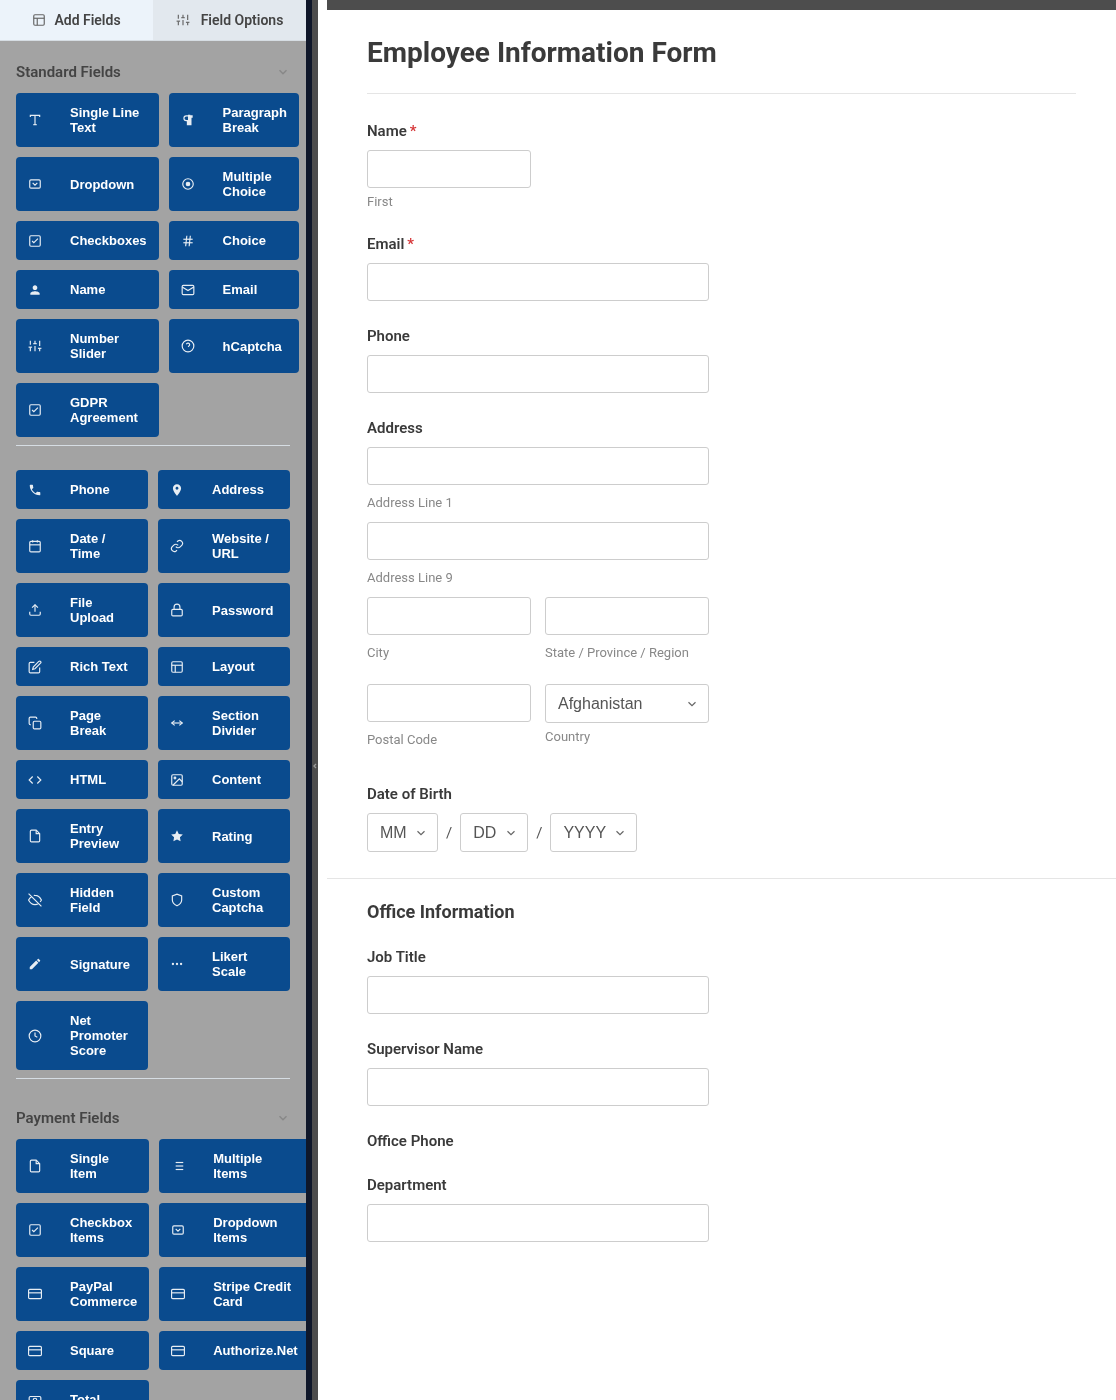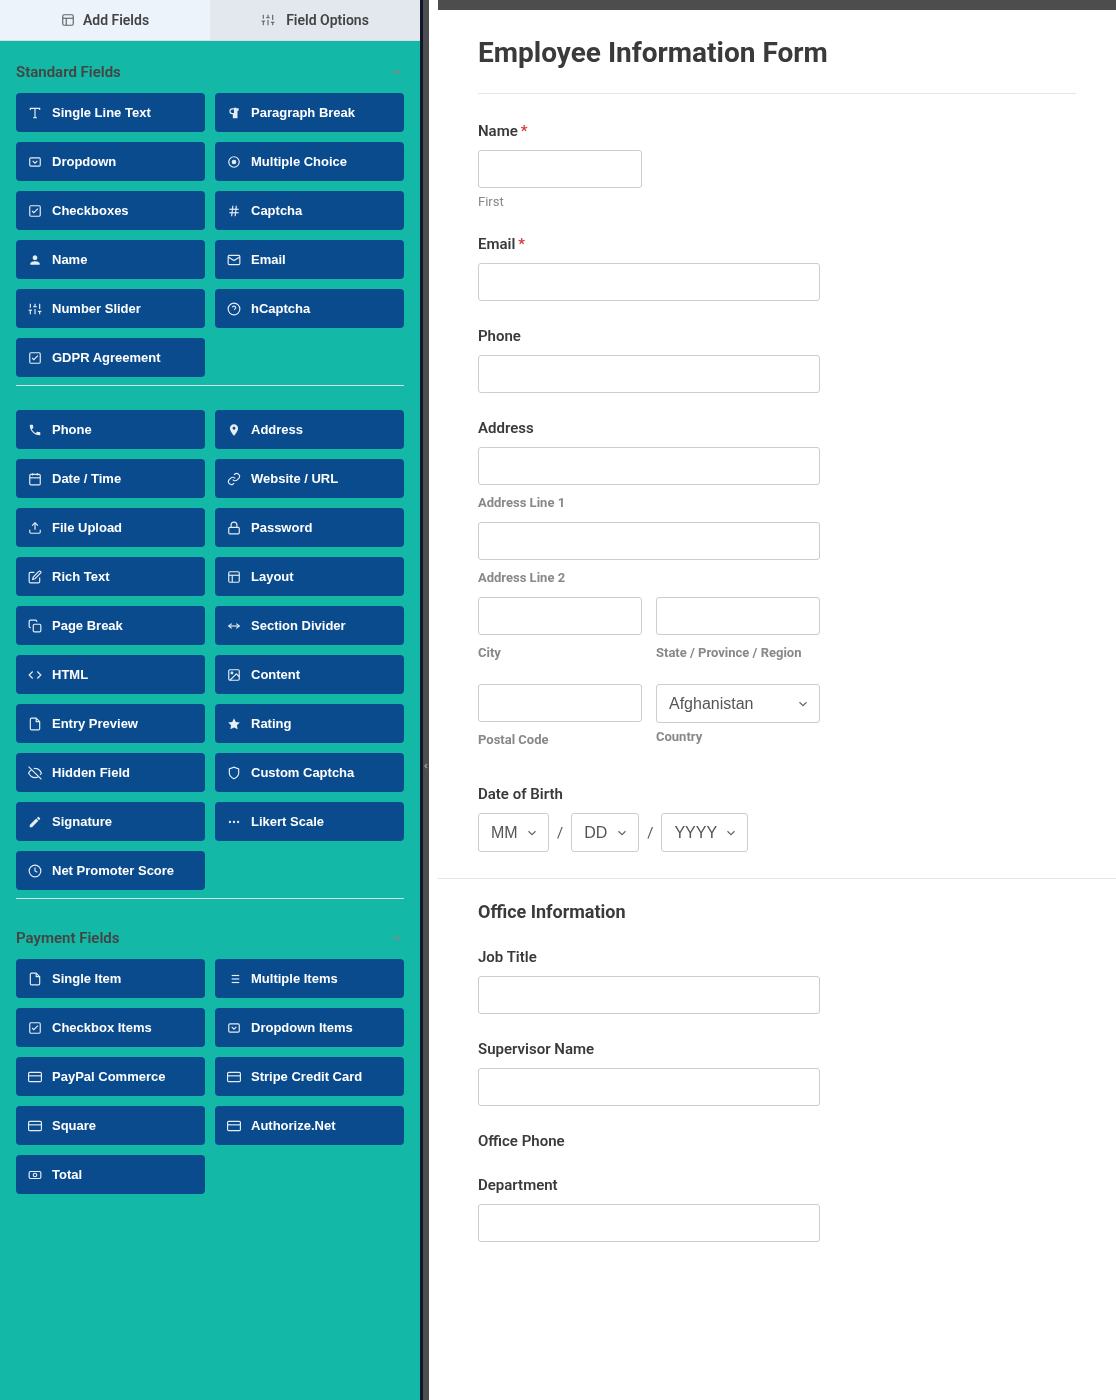--- a/index.html
+++ b/index.html
@@ -5,23 +5,23 @@
 * { margin: 0; padding: 0; box-sizing: border-box; }
 body {
   font-family: -apple-system, BlinkMacSystemFont, "Segoe UI", Roboto, Helvetica, Arial, sans-serif;
   display: flex;
   width: 1116px;
   height: 1400px;
   background: #fff;
   overflow: hidden;
 }
 .sidebar {
-  width: 423px;
-  background: #14b8a6;
-  border-right: 3px solid #0f172a;
+  width: 312px;
+  background: #a3a3a3;
+  border-right: 6px solid #0f172a;
   overflow-y: auto;
   flex-shrink: 0;
 }
 .tabs {
   display: flex;
   border-bottom: 1px solid #d6dde3;
 }
 .tab {
   flex: 1;
   text-align: center;
@@ -75,21 +75,21 @@
   background: #0a4b8e;
   color: #fff;
   border: none;
   border-radius: 4px;
   padding: 12px 12px;
   text-align: left;
   font-size: 13px;
   font-weight: 600;
   display: flex;
   align-items: center;
-  gap: 10px;
+  gap: 28px;
   cursor: pointer;
 }
 .field-icon {
   width: 14px;
   height: 14px;
   display: inline-flex;
   align-items: center;
   justify-content: center;
   flex-shrink: 0;
   opacity: 0.9;
@@ -168,21 +168,21 @@
 }
 .two-col .col { flex: 1; max-width: 164px; }
 .two-col .col .input { max-width: 100%; }
 .sub-label {
   font-size: 13px;
   color: #888;
   margin-top: 6px;
   display: block;
 }
 .address-group .input { margin-bottom: 4px; }
-.address-group .sub-label { margin-bottom: 12px; font-weight: bold; }
+.address-group .sub-label { margin-bottom: 12px; }
 .select-wrap {
   position: relative;
   max-width: 164px;
 }
 .select {
   width: 100%;
   padding: 10px 30px 10px 12px;
   border: 1px solid #cdcdcd;
   border-radius: 3px;
   font-size: 16px;
@@ -313,21 +313,21 @@
         </button>
         <button class="field-btn">
           <span class="field-icon">
             <svg width="14" height="14" viewBox="0 0 24 24" fill="none" stroke="#fff" stroke-width="2">
               <line x1="4" y1="9" x2="20" y2="9"></line>
               <line x1="4" y1="15" x2="20" y2="15"></line>
               <line x1="10" y1="3" x2="8" y2="21"></line>
               <line x1="16" y1="3" x2="14" y2="21"></line>
             </svg>
           </span>
-          <span>Captcha</span>
+          <span>Choice</span>
         </button>
         <button class="field-btn">
           <span class="field-icon">
             <svg width="14" height="14" viewBox="0 0 24 24" fill="#fff">
               <path d="M12 12c2.2 0 4-1.8 4-4s-1.8-4-4-4-4 1.8-4 4 1.8 4 4 4zm0 2c-2.7 0-8 1.3-8 4v2h16v-2c0-2.7-5.3-4-8-4z"></path>
             </svg>
           </span>
           <span>Name</span>
         </button>
         <button class="field-btn">
@@ -695,21 +695,21 @@
       <input class="input" style="">
     </div>
 
     <div class="form-row address-group">
       <label class="form-label">Address</label>
 
       <input class="input" style="">
       <span class="sub-label">Address Line 1</span>
 
       <input class="input" style="">
-      <span class="sub-label">Address Line 2</span>
+      <span class="sub-label">Address Line 9</span>
 
       <div class="two-col">
         <div class="col">
           <input class="input" style="">
           <span class="sub-label">City</span>
         </div>
         <div class="col">
           <input class="input" style="">
           <span class="sub-label">State / Province / Region</span>
         </div>

